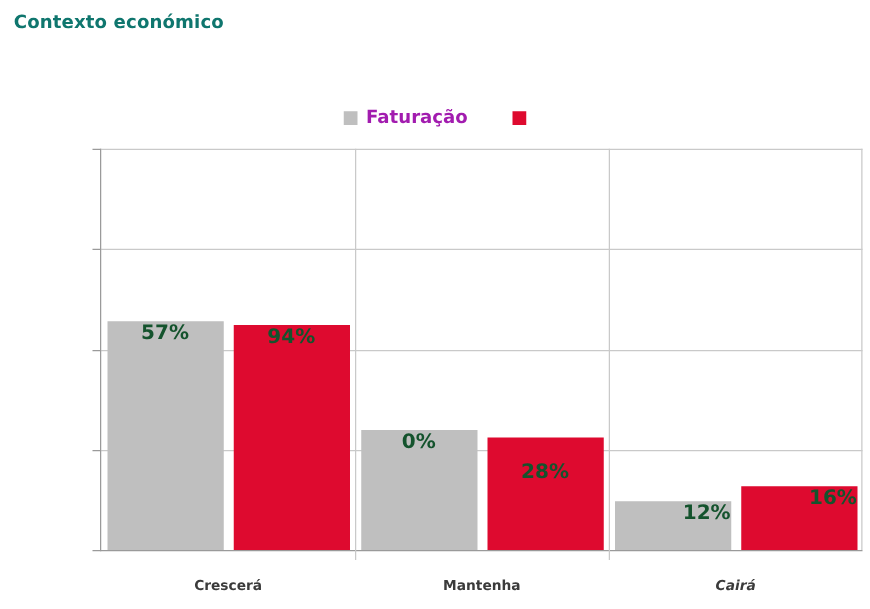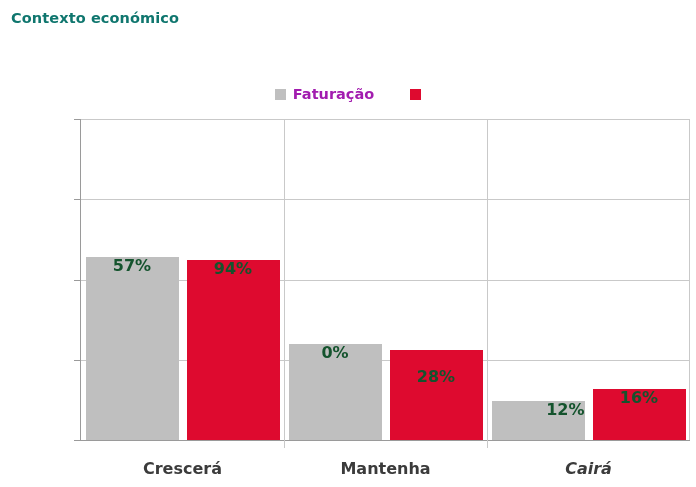--- a/index.html
+++ b/index.html
@@ -137,21 +137,21 @@
     line-height: 14px;
     white-space: nowrap;
     margin-top: 22px;
   }
 
   
   .cat-label {
     position: absolute;
     top: 342px;
     text-align: center;
-    font-size: 16px;
+    font-size: 11px;
     font-weight: bold;
     color: #3b3b3b;
     line-height: 15px;
     white-space: nowrap;
   }
 </style>
 </head>
 <body>
 
 <div id="header">
@@ -194,20 +194,20 @@
       <div class="bar-value" style="left: 4.5px; width: 93px; top: 118.03px;">57%</div>
       <div class="bar" style="left: 105.5px; width: 93px; height: 179.76px; background: rgb(222, 10, 47);"></div>
       <div class="bar-value" style="left: 105.5px; width: 93px; top: 121.24px;">94%</div>
       <div class="bar" style="left: 207.5px; width: 93px; height: 96.3px; background: rgb(191, 191, 191);"></div>
       <div class="bar-value" style="left: 207.5px; width: 93px; top: 204.7px;">0%</div>
       <div class="bar" style="left: 308.5px; width: 93px; height: 89.88px; background: rgb(222, 10, 47);"></div>
       <div class="bar-value" style="left: 308.5px; width: 93px; top: 229px;">28%</div>
       <div class="bar" style="left: 410.5px; width: 93px; height: 38.52px; background: rgb(191, 191, 191);"></div>
       <div class="bar-value" style="left: 410.5px; width: 93px; top: 262.48px; text-align: right;">12%</div>
       <div class="bar" style="left: 511.5px; width: 93px; height: 51.36px; background: rgb(222, 10, 47);"></div>
-      <div class="bar-value" style="left: 511.5px; width: 93px; top: 249.64px;">16%</div>
+      <div class="bar-value" style="left: 511.5px; width: 93px; top: 249.64px; text-align: right;">16%</div>
     </div>
   <div id="catlabels">
       <div class="cat-label" style="left: 0px; width: 203px;">Crescerá</div>
       <div class="cat-label" style="left: 203px; width: 203px;">Mantenha</div>
       <div class="cat-label" style="left: 406px; width: 203px; font-style: italic;">Cairá</div>
     </div>
 </div>
 
 </body></html>

